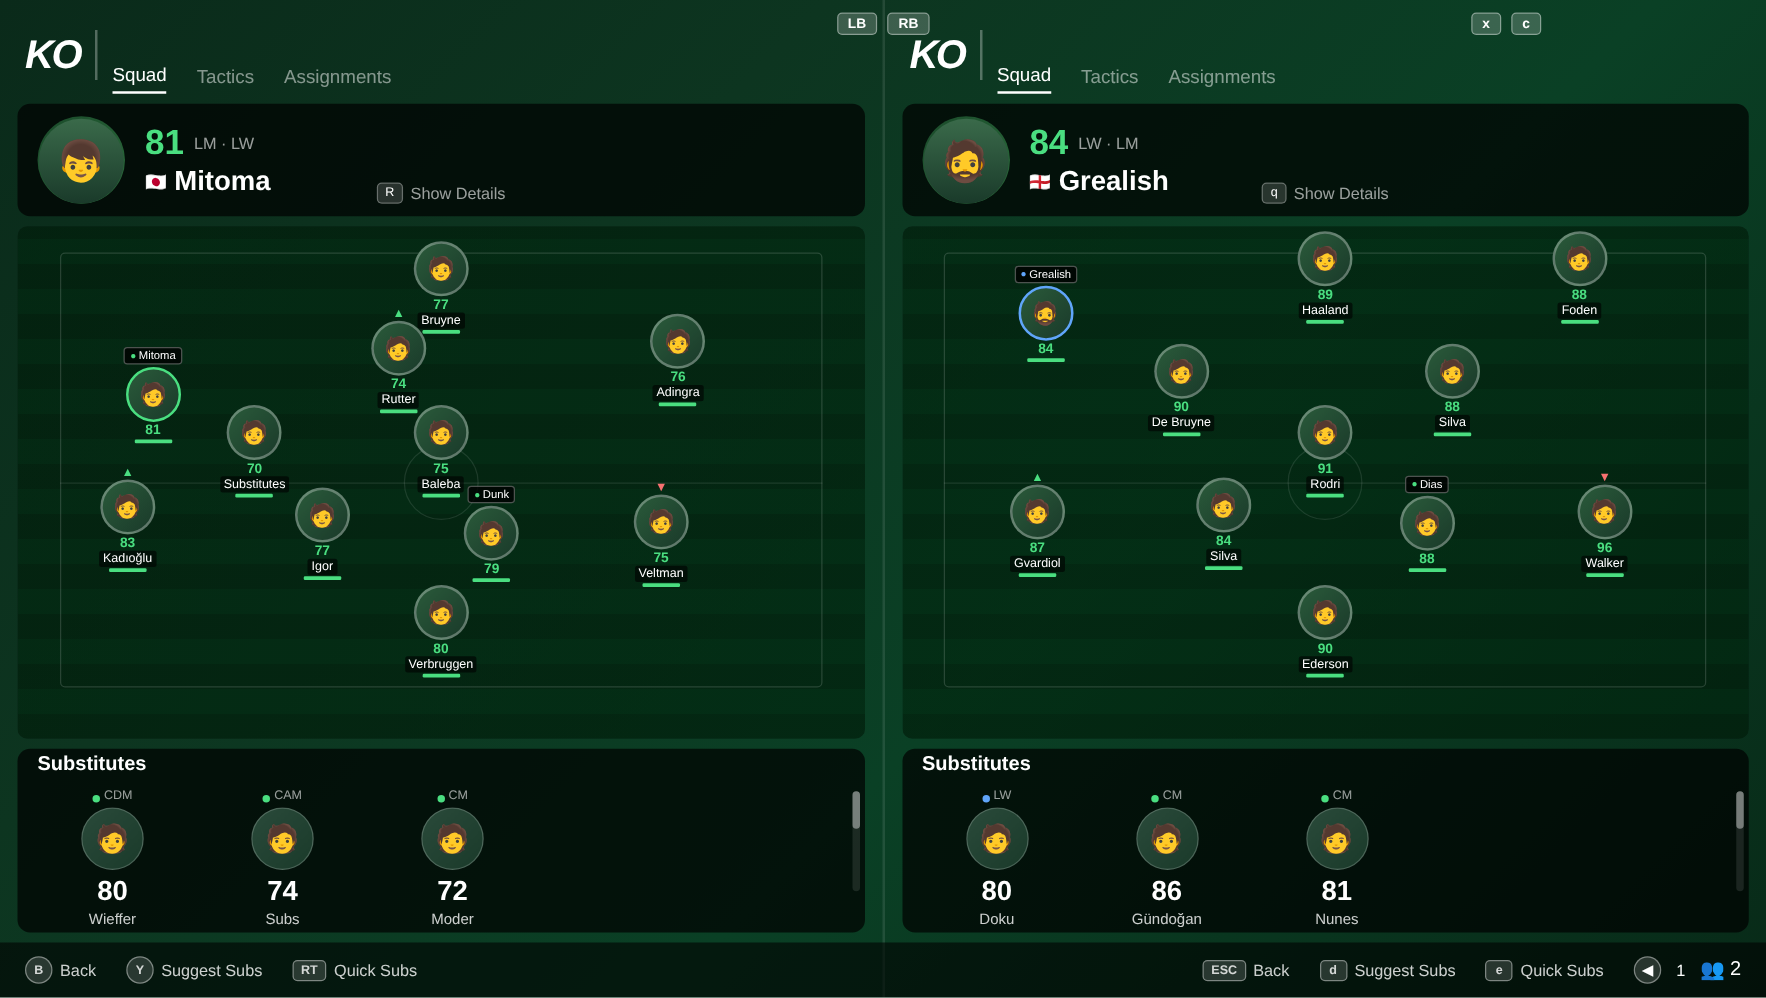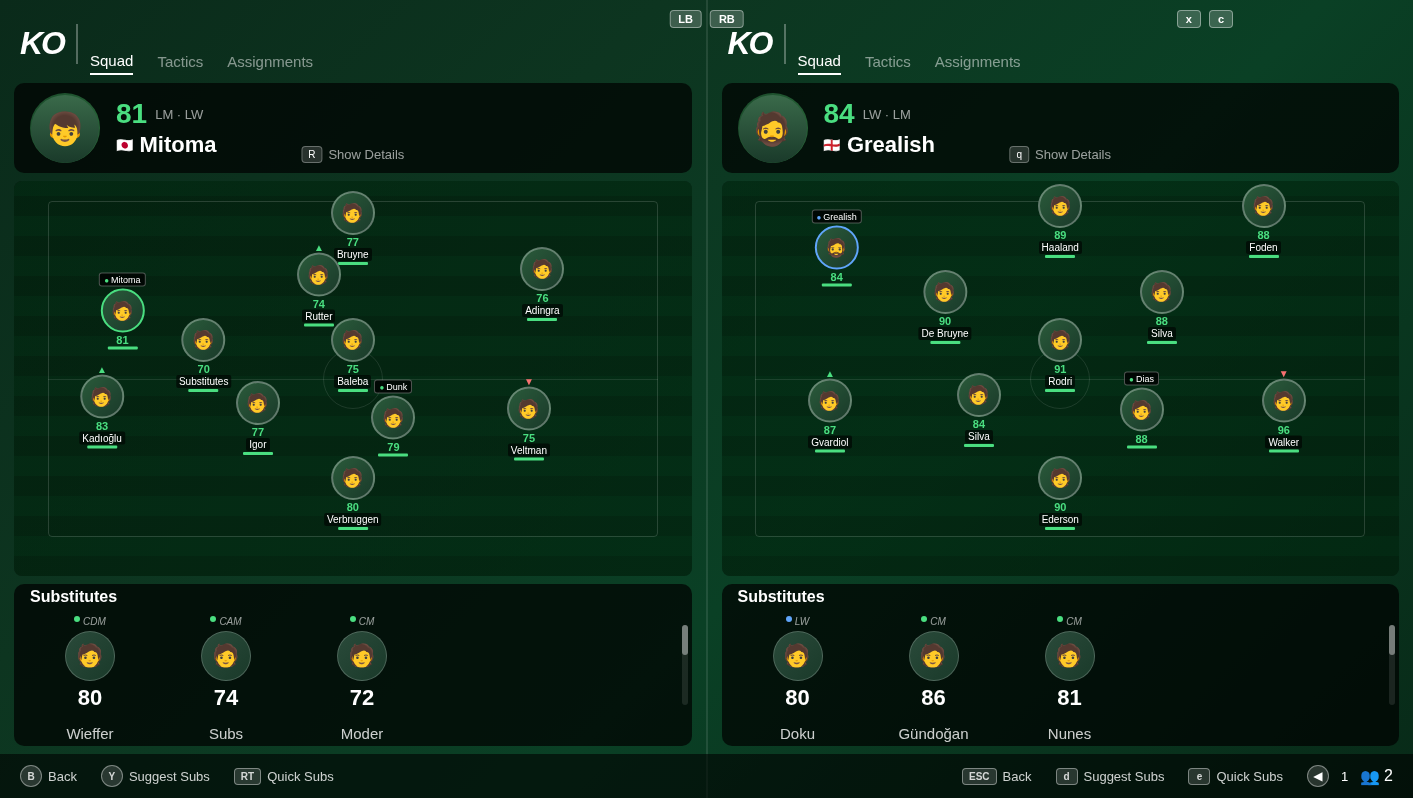--- a/index.html
+++ b/index.html
@@ -290,23 +290,22 @@
       display: flex;
       flex-direction: column;
       align-items: center;
       min-width: 120px;
     }
     .sub-position-badge {
       font-size: 10px;
       color: rgba(255,255,255,0.6);
       margin-bottom: 4px;
       display: flex;
-      align-items: flex-start;
+      align-items: flex-end;
       gap: 3px;
-      font-style: italic;
     }
     .pos-dot {
       width: 6px;
       height: 6px;
       border-radius: 50%;
       background: #4ade80;
     }
     .pos-dot-blue {
       background: #60a5fa;
     }
@@ -321,23 +320,23 @@
       font-size: 22px;
       border: 1px solid rgba(255,255,255,0.2);
     }
     .sub-rating {
       font-size: 22px;
       font-weight: 900;
       color: #fff;
       margin-top: 4px;
     }
     .sub-name {
-      font-size: 15px;
+      font-size: 12px;
       color: rgba(255,255,255,0.8);
-      margin-top: 14px;
+      margin-top: 2px;
     }
 
     
     .bottom-bar {
       position: absolute;
       bottom: 0;
       left: 0;
       right: 0;
       height: 44px;
       background: rgba(0,0,0,0.6);

